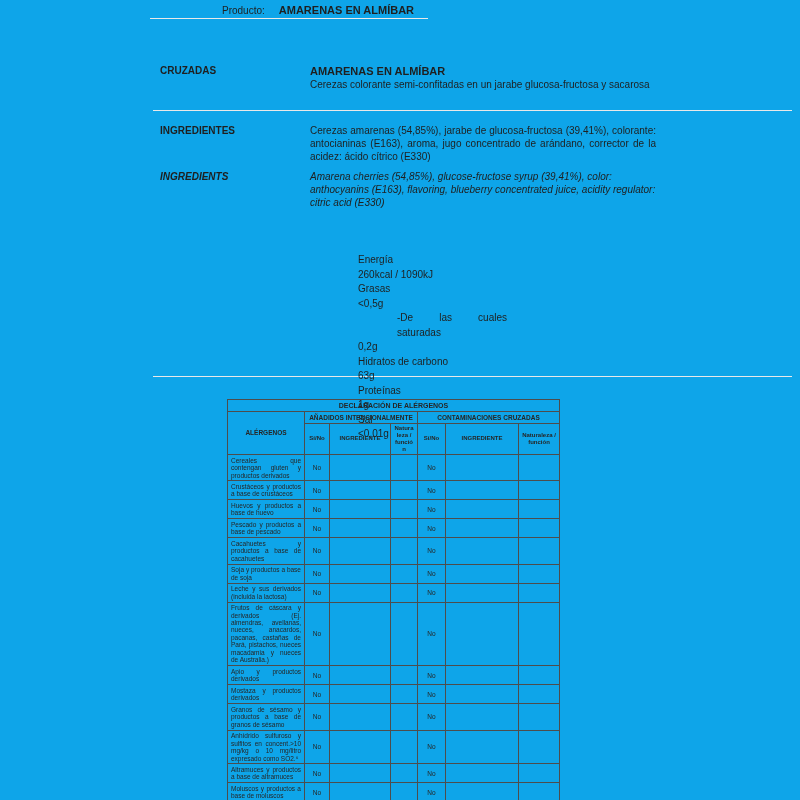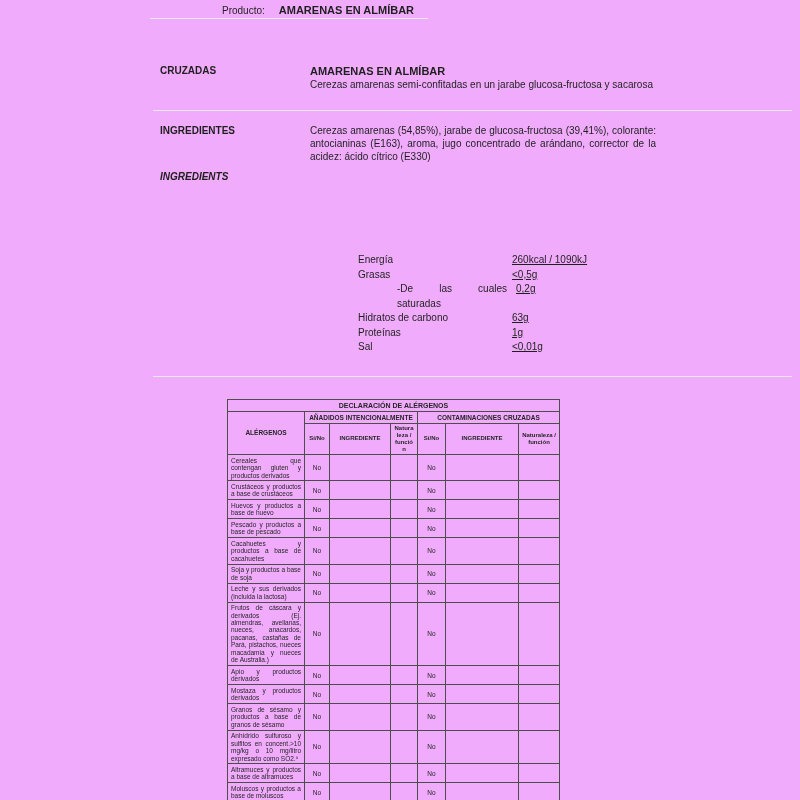--- a/index.html
+++ b/index.html
@@ -1,21 +1,21 @@
 <!DOCTYPE html>
 <html><head>
 <meta charset="utf-8">
 <style>
   * { margin: 0; padding: 0; box-sizing: border-box; }
   html, body { background: #ffffff; }
   .page {
     position: relative;
     width: 800px;
     height: 800px;
-    background: #f0abfc;
+    background: #0ea5e9;
     font-family: "Liberation Sans", sans-serif;
     color: #1f1f1f;
     overflow: hidden;
   }
   .divider {
     position: absolute;
     height: 1px;
     background: #e9e9e9;
   }
   #divider-top    { left: 150px; top: 18px;  width: 278px; }
@@ -67,29 +67,29 @@
   #ingredients-text  { top: 170px; width: 352px; font-style: italic; }
 
   
   #nutrition-rows {
     position: absolute;
     left: 358px; top: 253px;
     width: 320px;
     font-size: 10px;
     line-height: 14.5px;
   }
-  .nut-row { display: flex; align-items: flex-start; }
+  .nut-row { display: flex; align-items: flex-start; flex-direction: column; }
   .nut-label { width: 154px; flex: 0 0 auto; }
   .nut-label.indent {
     width: 110px;
     margin-left: 39px;
     margin-right: 9px;
     text-align: justify;
   }
-  .nut-value { flex: 0 0 auto; text-decoration: underline; }
+  .nut-value { flex: 0 0 auto; }
 
   
   #allergen-table-wrap {
     position: absolute;
     left: 227px; top: 399px;
     width: 332px;
   }
   table.allergen {
     width: 332px;
     border-collapse: collapse;
@@ -125,27 +125,28 @@
     <span>Producto:</span><span class="doc-title">AMARENAS EN ALMÍBAR</span>
   </div>
 
   <div class="divider" id="divider-top"></div>
   <div class="divider" id="divider-mid"></div>
   <div class="divider" id="divider-bottom"></div>
 
   <div class="sec-label" id="lbl-producto">CRUZADAS</div>
   <div class="sec-content" id="product-block">
     <div class="product-name">AMARENAS EN ALMÍBAR</div>
-    <div>Cerezas amarenas semi-confitadas en un jarabe glucosa-fructosa y sacarosa</div>
+    <div>Cerezas colorante semi-confitadas en un jarabe glucosa-fructosa y sacarosa</div>
   </div>
 
   <div class="sec-label" id="lbl-ingredientes">INGREDIENTES</div>
   <div class="sec-content" id="ingredientes-text">Cerezas amarenas (54,85%), jarabe de glucosa-fructosa (39,41%), colorante: antocianinas (E163), aroma, jugo concentrado de arándano, corrector de la acidez: ácido cítrico (E330)</div>
 
   <div class="sec-label italic" id="lbl-ingredients">INGREDIENTS</div>
+  <div class="sec-content" id="ingredients-text">Amarena cherries (54,85%), glucose-fructose syrup (39,41%), color: anthocyanins (E163), flavoring, blueberry concentrated juice, acidity regulator: citric acid (E330)</div>
 
   <div id="nutrition-rows">
       <div class="nut-row">
         <span class="nut-label">Energía</span>
         <span class="nut-value">260kcal / 1090kJ</span>
       </div>
       <div class="nut-row">
         <span class="nut-label">Grasas</span>
         <span class="nut-value">&lt;0,5g</span>
       </div>

